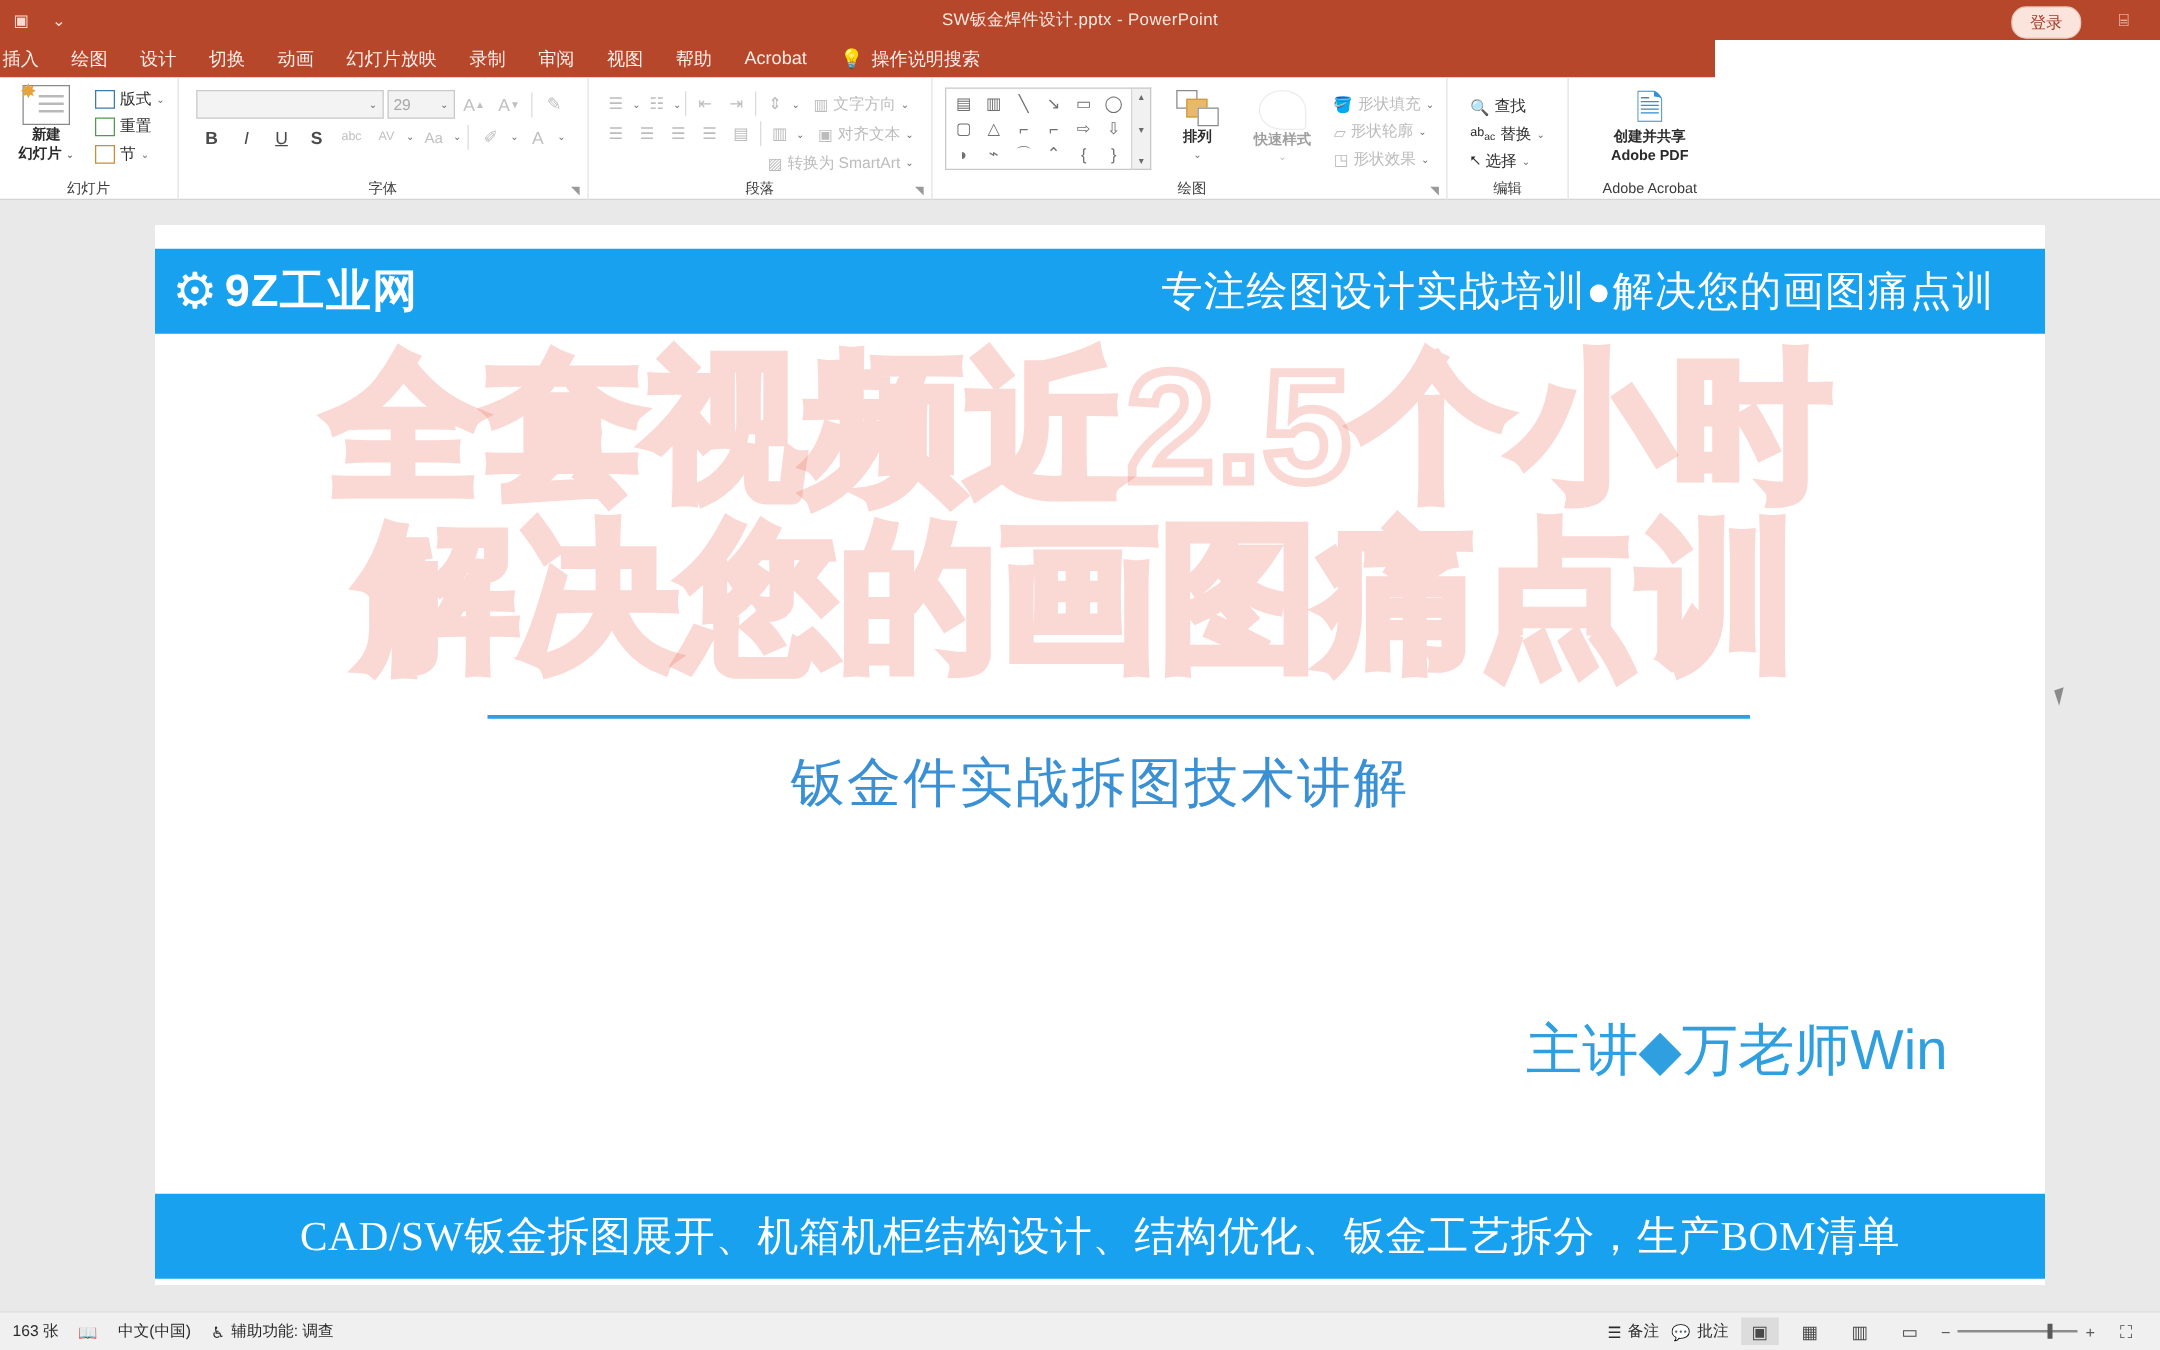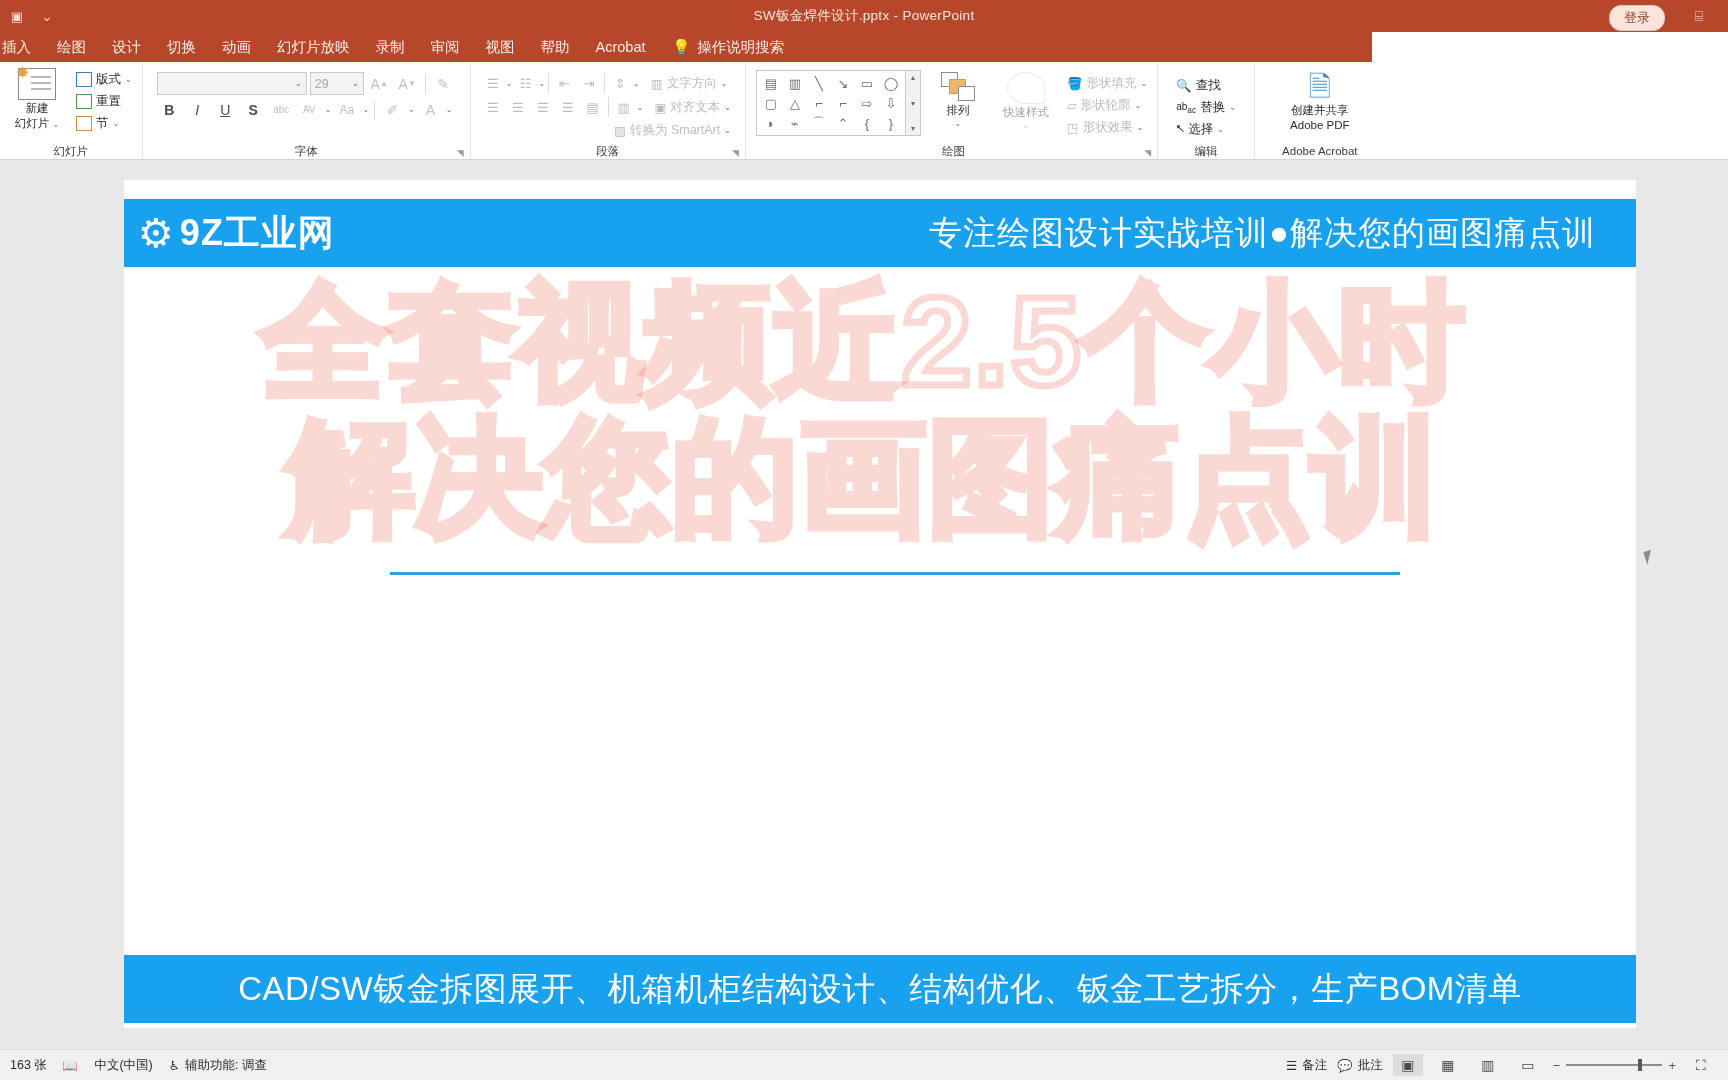--- a/index.html
+++ b/index.html
@@ -79,21 +79,21 @@
     display: flex; align-items: flex-end; justify-content: center;
   }
 
   
   .bigbtn {
     width: 62px; display: flex; flex-direction: column;
     align-items: center; gap: 2px; padding-top: 2px;
   }
   .bigbtn .cap {
     font-size: 11.5px; color: #2b2b2b; text-align: left;
-    line-height: 13px; white-space: nowrap;
+    line-height: 13px; white-space: nowrap; font-weight: bold;
   }
   .newslide-ico {
     width: 38px; height: 32px; border: 1.5px solid #8a8a8a; background: #fff;
     position: relative;
   }
   .newslide-ico:before {
     content: ""; position: absolute; left: 12px; top: 7px;
     width: 20px; height: 2px; background: #b9b9b9;
     box-shadow: 0 6px 0 #b9b9b9, 0 12px 0 #b9b9b9;
   }
@@ -216,21 +216,21 @@
   .presenter {
     position: absolute; right: 78px; top: 630px;
     font-size: 45px; color: #2f9fe0; white-space: nowrap;
   }
   .bottom-banner {
     position: absolute; left: 0; bottom: 5px; width: 1512px; height: 68px;
     background: #17a1ee; display: flex; align-items: center;
     justify-content: center;
   }
   .bottom-banner span {
-    color: #ffffff; font-size: 33px; letter-spacing: .5px; white-space: nowrap;
+    color: #ffffff; font-size: 33px; letter-spacing: .5px; white-space: nowrap; font-family: Liberation Serif, serif;
   }
 
   
   .watermark {
     position: absolute; left: 0; top: 170px; width: 1728px; height: 480px;
     pointer-events: none; display: flex; flex-direction: column;
     align-items: center; justify-content: center; gap: 0;
   }
   .wm-line {
     font-size: 126px; font-weight: bold; white-space: nowrap;
@@ -535,21 +535,23 @@
       <div class="logo">
         <span class="gear">⚙</span>
         <span class="logo-text">9Z工业网</span>
       </div>
       <div class="banner-text">专注绘图设计实战培训●解决您的画图痛点训</div>
     </div>
 
 
     <div class="rule"></div>
 
-
+    <div class="slide-sub">钣金件实战拆图技术讲解</div>
+
+    <div class="presenter">主讲◆万老师Win</div>
 
     <div class="bottom-banner">
       <span>CAD/SW钣金拆图展开、机箱机柜结构设计、结构优化、钣金工艺拆分，生产BOM清单</span>
     </div>
   </div>
 
   <div class="cursor"></div>
 </div>
 
 <div class="watermark">

